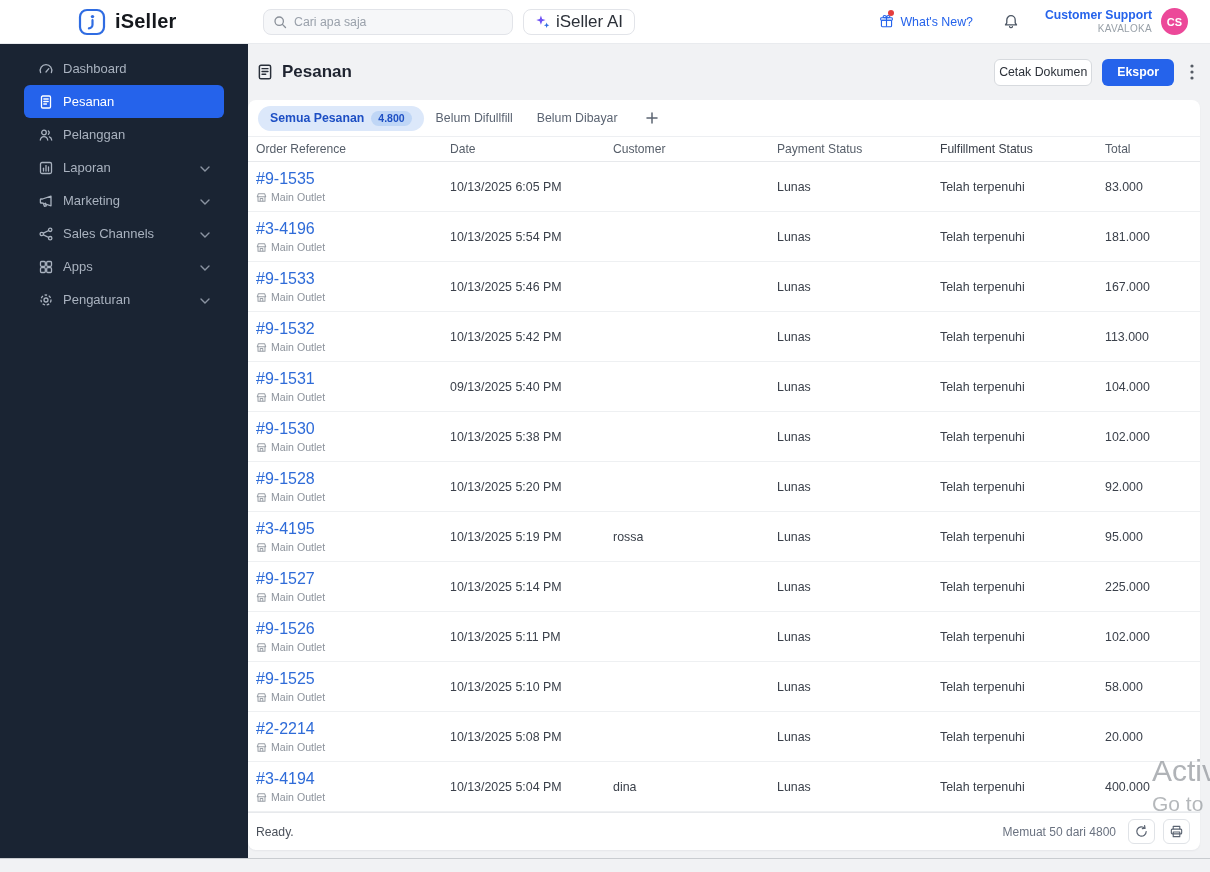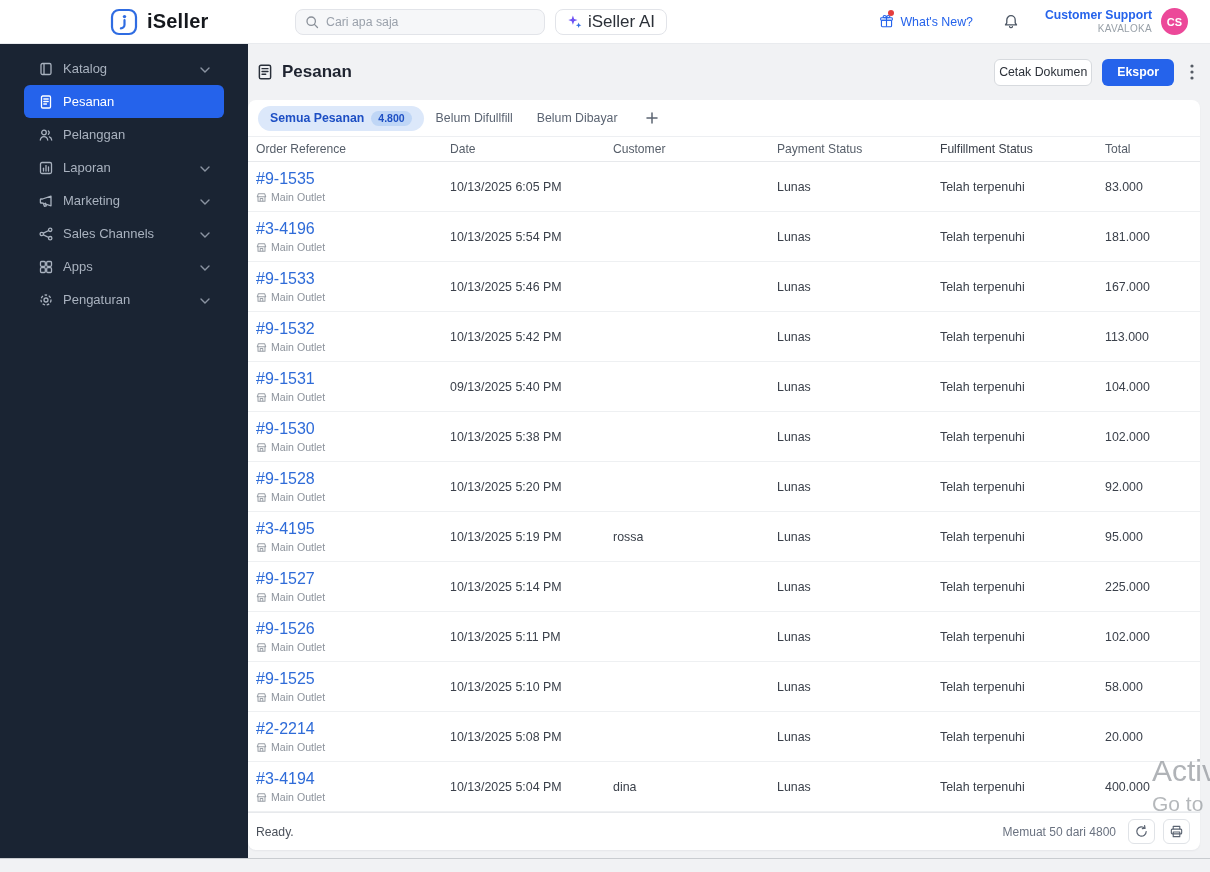--- a/index.html
+++ b/index.html
@@ -1,20 +1,20 @@
 <!DOCTYPE html>
 <html><head>
 <meta charset="utf-8">
 <style>
   * { margin:0; padding:0; box-sizing:border-box; }
   html,body { background:#ffffff; font-family:"Liberation Sans", sans-serif; }
   .screen { position:relative; width:1210px; height:872px; background:#f1f2f4; overflow:hidden; }
 
   
-  .topbar { height:44px; background:#fff; display:flex; align-items:center; border-bottom:1px solid #e9ebee; position:relative; z-index:5; padding-right:22px;padding-left:32px; }
+  .topbar { height:44px; background:#fff; display:flex; align-items:center; border-bottom:1px solid #e9ebee; position:relative; z-index:5; padding-right:22px; }
   .logo-wrap { width:248px; display:flex; align-items:center; gap:9px; padding-left:78px; flex:none; }
   .brand { font-size:20px; font-weight:700; color:#15181d; letter-spacing:.2px; }
   .g-search { width:250px; height:26px; margin-left:15px; background:#f6f7f9; border:1px solid #e2e4e9; border-radius:8px; display:flex; align-items:center; gap:7px; padding:0 9px; }
   .g-search input { border:none; outline:none; background:transparent; font-size:12.3px; color:#333; width:100%; font-family:inherit; }
   .g-search input::placeholder { color:#9aa1ab; }
   .ai-btn { height:26px; margin-left:10px; background:#fff; border:1px solid #e2e4e9; border-radius:8px; display:flex; align-items:center; gap:6px; padding:0 11px; font-size:17px; color:#2b3038; cursor:pointer; }
   .spacer { flex:1; }
   .whats-new { display:flex; align-items:center; gap:6px; color:#2563eb; font-size:12.4px; cursor:pointer; position:relative; }
   .red-dot { position:absolute; left:9px; top:-4px; width:6px; height:6px; background:#e43d3d; border-radius:50%; }
   .bell-btn { margin-left:30px; background:none; border:none; cursor:pointer; display:flex; }
@@ -141,35 +141,30 @@
       <span class="account-name">Customer Support</span>
       <span class="account-company">KAVALOKA</span>
     </div>
     <div class="avatar">CS</div>
   </header>
 
   <div class="body-row">
 
     <aside class="sidebar">
 
-
       <div class="nav-item">
         <span style="display:flex;">
-          <svg width="16" height="16" viewBox="0 0 16 16" fill="none" stroke="currentColor" stroke-width="1.3" stroke-linejoin="round">
-            <rect x="3" y="2.5" width="10" height="11" rx="1.5"></rect>
-              <line x1="6" y1="2.5" x2="6" y2="13.5"></line>
-          </svg>
-        </span>
-        <span>Katalog</span>
-        <span class="chev">
-          <svg width="10" height="6" viewBox="0 0 10 6" fill="none" stroke="currentColor" stroke-width="1.4" stroke-linecap="round">
-              <polyline points="1,1 5,5 9,1"></polyline>
-            </svg>
-        </span>
-      </div>
+          <svg width="16" height="16" viewBox="0 0 16 16" fill="none" stroke="currentColor" stroke-width="1.3" stroke-linecap="round">
+            <path d="M2.6 11.6a5.8 5.8 0 1 1 10.8 0"></path>
+              <line x1="8" y1="11" x2="10.8" y2="7.7"></line>
+          </svg>
+        </span>
+        <span>Dashboard</span>
+      </div>
+
 
       <div class="nav-item active">
         <span style="display:flex;">
           <svg width="16" height="16" viewBox="0 0 16 16" fill="none" stroke="currentColor" stroke-width="1.3" stroke-linecap="round" stroke-linejoin="round">
             <rect x="3.5" y="2" width="9" height="12" rx="1.2"></rect>
             <line x1="5.8" y1="5" x2="10.2" y2="5"></line>
               <line x1="5.8" y1="7.5" x2="10.2" y2="7.5"></line>
               <line x1="5.8" y1="10" x2="8.5" y2="10"></line>
           </svg>
         </span>

